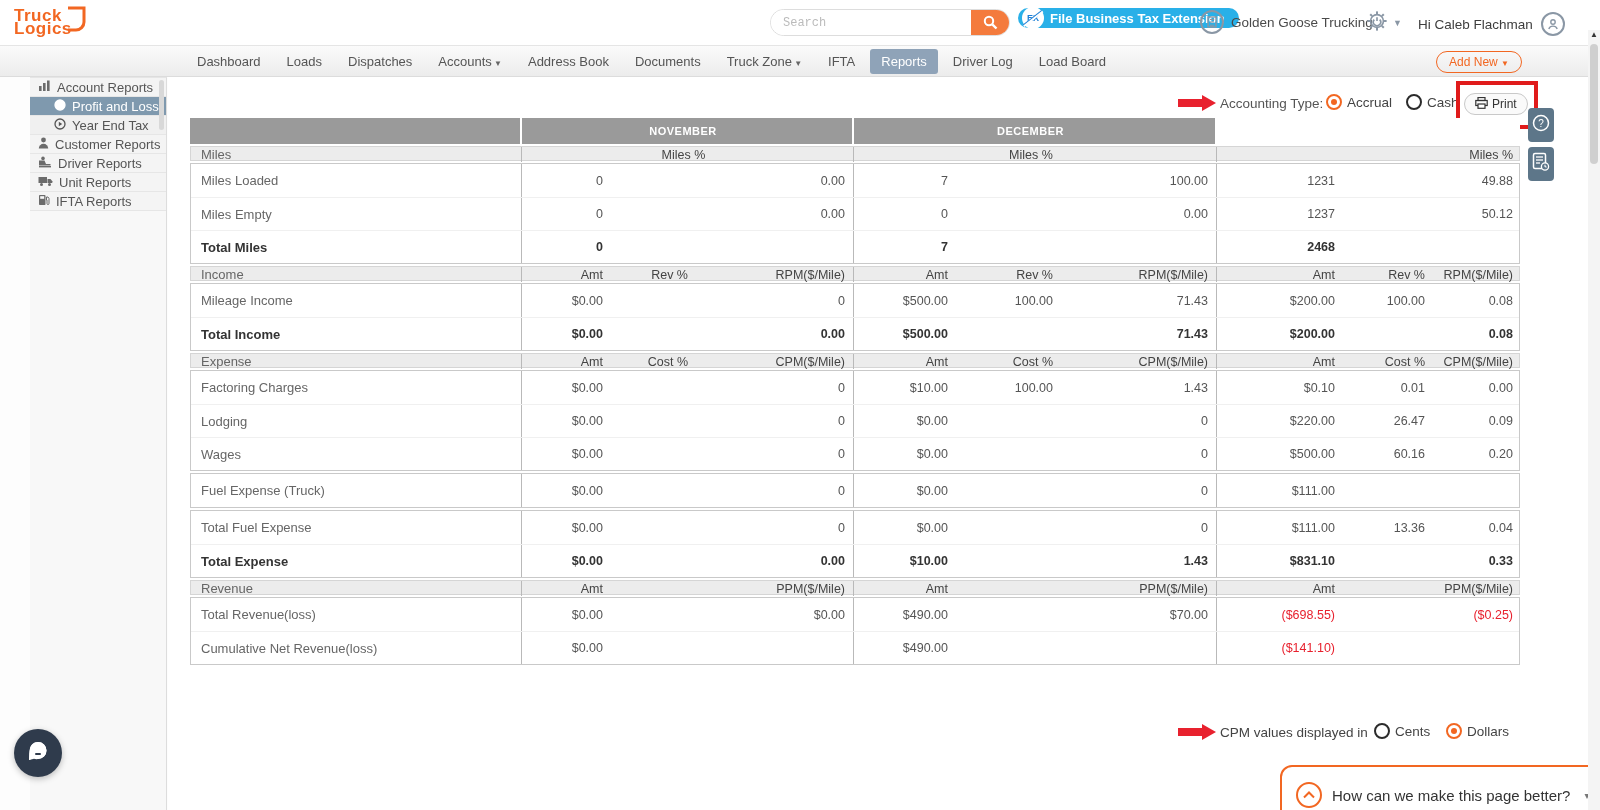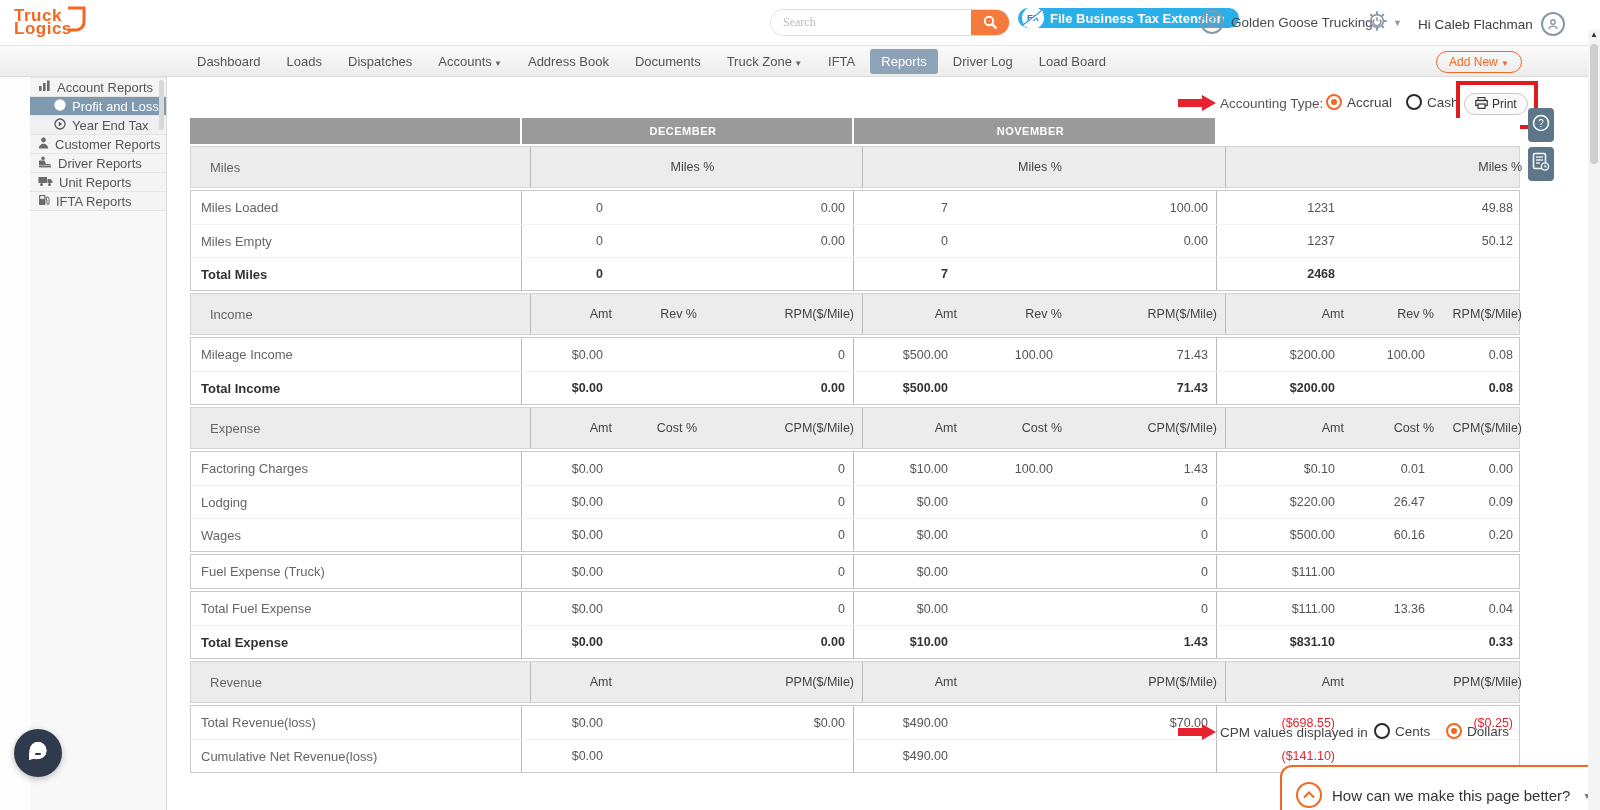--- a/index.html
+++ b/index.html
@@ -5,21 +5,21 @@
   * { margin:0; padding:0; box-sizing:border-box; }
   html,body { width:1600px; height:810px; font-family:"Liberation Sans", sans-serif; background:#fff; overflow:hidden; }
   #page { position:relative; width:1600px; height:810px; background:#fdfdfd; }
 
   
   .topbar { position:absolute; left:0; top:0; width:1600px; height:45px; background:#fff; display:flex; align-items:center; }
   .logo { position:absolute; left:14px; top:4px; display:flex; align-items:center; color:#f26722; }
   .logo-text { font-weight:bold; line-height:13px; font-size:17px; letter-spacing:.5px; }
   .logo-truckshape { margin-left:-6px; }
   .search-wrap { position:absolute; left:770px; top:9px; width:240px; height:27px; border:1px solid #ddd; border-radius:14px; background:#fff; display:flex; overflow:hidden; }
-  .search-input { flex:1; border:none; outline:none; padding:0 12px; font-size:12px; color:#0f766e; font-family:Liberation Serif, serif; }
+  .search-input { flex:1; border:none; outline:none; padding:0 12px; font-size:12px; color:#0f766e; font-family:Liberation Mono, monospace; }
   .search-input::placeholder { color:#bbb; }
   .search-btn { width:38px; height:27px; background:#f47b3d; border:none; display:flex; align-items:center; justify-content:center; cursor:pointer; }
   .tax-btn { position:absolute; left:1018px; top:8px; height:20px; background:#29b0e8; color:#fff; border:none; border-radius:14px; display:flex; align-items:center; gap:6px; padding:0 14px 0 4px; font-size:13px; font-weight:bold; cursor:pointer; }
   .ex-circle { width:22px; height:22px; border-radius:50%; background:#fff; color:#1c7fd6; font-size:9px; font-weight:bold; display:flex; align-items:center; justify-content:center; position:relative; }
   .ex-circle:after { content:""; position:absolute; width:24px; height:2px; background:#fff; transform:rotate(-38deg); border-top:1px solid #1c7fd6; }
   .company { position:absolute; left:1200px; top:10px; display:flex; align-items:center; gap:7px; font-size:13.5px; color:#4a4a4a; }
   .icon-ring { width:24px; height:24px; border-radius:50%; border:2px solid #8a97a5; display:flex; align-items:center; justify-content:center; }
   .gear-wrap { position:absolute; left:1366px; top:10px; display:flex; align-items:center; gap:5px; color:#8a97a5; cursor:pointer; }
   .caret { font-size:9px; color:#8a97a5; }
   .greeting { position:absolute; left:1418px; top:12px; font-size:13.5px; color:#3d3d3d; display:flex; align-items:center; gap:8px; }
@@ -57,21 +57,21 @@
   .red-arrow .head { position:absolute; left:24px; top:0; width:0; height:0; border-left:14px solid #e8212e; border-top:8px solid transparent; border-bottom:8px solid transparent; }
   .arrow-top { left:1010px; top:10px; }
 
   
   .tablewrap { position:absolute; left:22px; top:41px; width:1330px; }
   .trow { display:grid; grid-template-columns:330px 90px 85px 157px 103px 105px 155px 127px 90px 88px; align-items:center; }
   .month-head { background:#fff; height:26px; }
   .month-head .mh { background:#9a9a9a; color:#fff; font-size:11px; font-weight:bold; letter-spacing:.5px; text-align:center; height:26px; line-height:26px; }
   .month-head .mh.lbl { text-align:left; }
   .month-head .mh.m { border-left:2px solid #fff; }
-  .sec-head { background:#ececec; border:1px solid #d5d5d5; height:42px; margin-top:2px;padding-left:9px; }
+  .sec-head { background:#ececec; border:1px solid #d5d5d5; height:15px; margin-top:2px; }
   .sec-head .c { font-size:12.5px; color:#444; }
   .sec-head .label { font-size:13.5px; color:#3f3f3f; padding-left:10px; }
   .group { border:1px solid #c9c9c9; background:#fff; margin-top:2px; }
   .drow { height:33px; }
   .drow + .drow { border-top:1px solid #f0f0f0; }
   .c { padding-right:8px; text-align:right; font-size:12.5px; color:#555; height:100%; display:flex; align-items:center; justify-content:flex-end; }
   .c.label { justify-content:flex-start; text-align:left; padding-left:10px; padding-right:0; color:#666; font-size:13px; }
   .c.mb { border-left:1px solid #b9b9b9; }
   .c.center { justify-content:center; text-align:center; }
   .span3 { grid-column:span 3; }
@@ -283,22 +283,22 @@
             </svg>
         </span>
         <span>Print</span>
       </button>
       <div class="red-box"></div>
     </div>
 
     <div class="tablewrap" id="tablewrap">
         <div class="trow month-head">
           <div class="c mh lbl"></div>
+          <div class="c mh m span3 center">NOVEMBER</div>
           <div class="c mh m span3 center">DECEMBER</div>
-          <div class="c mh m span3 center">NOVEMBER</div>
         </div>
         <div class="trow sec-head">
           <div class="c label">Miles</div>
           <div class="c span3 center mb">Miles %</div>
           <div class="c span3 center mb">Miles %</div>
           <div class="c span3 mb">Miles %</div>
         </div>
         <div class="group">
           <div class="trow drow">
             <div class="c label">Miles Loaded</div>

